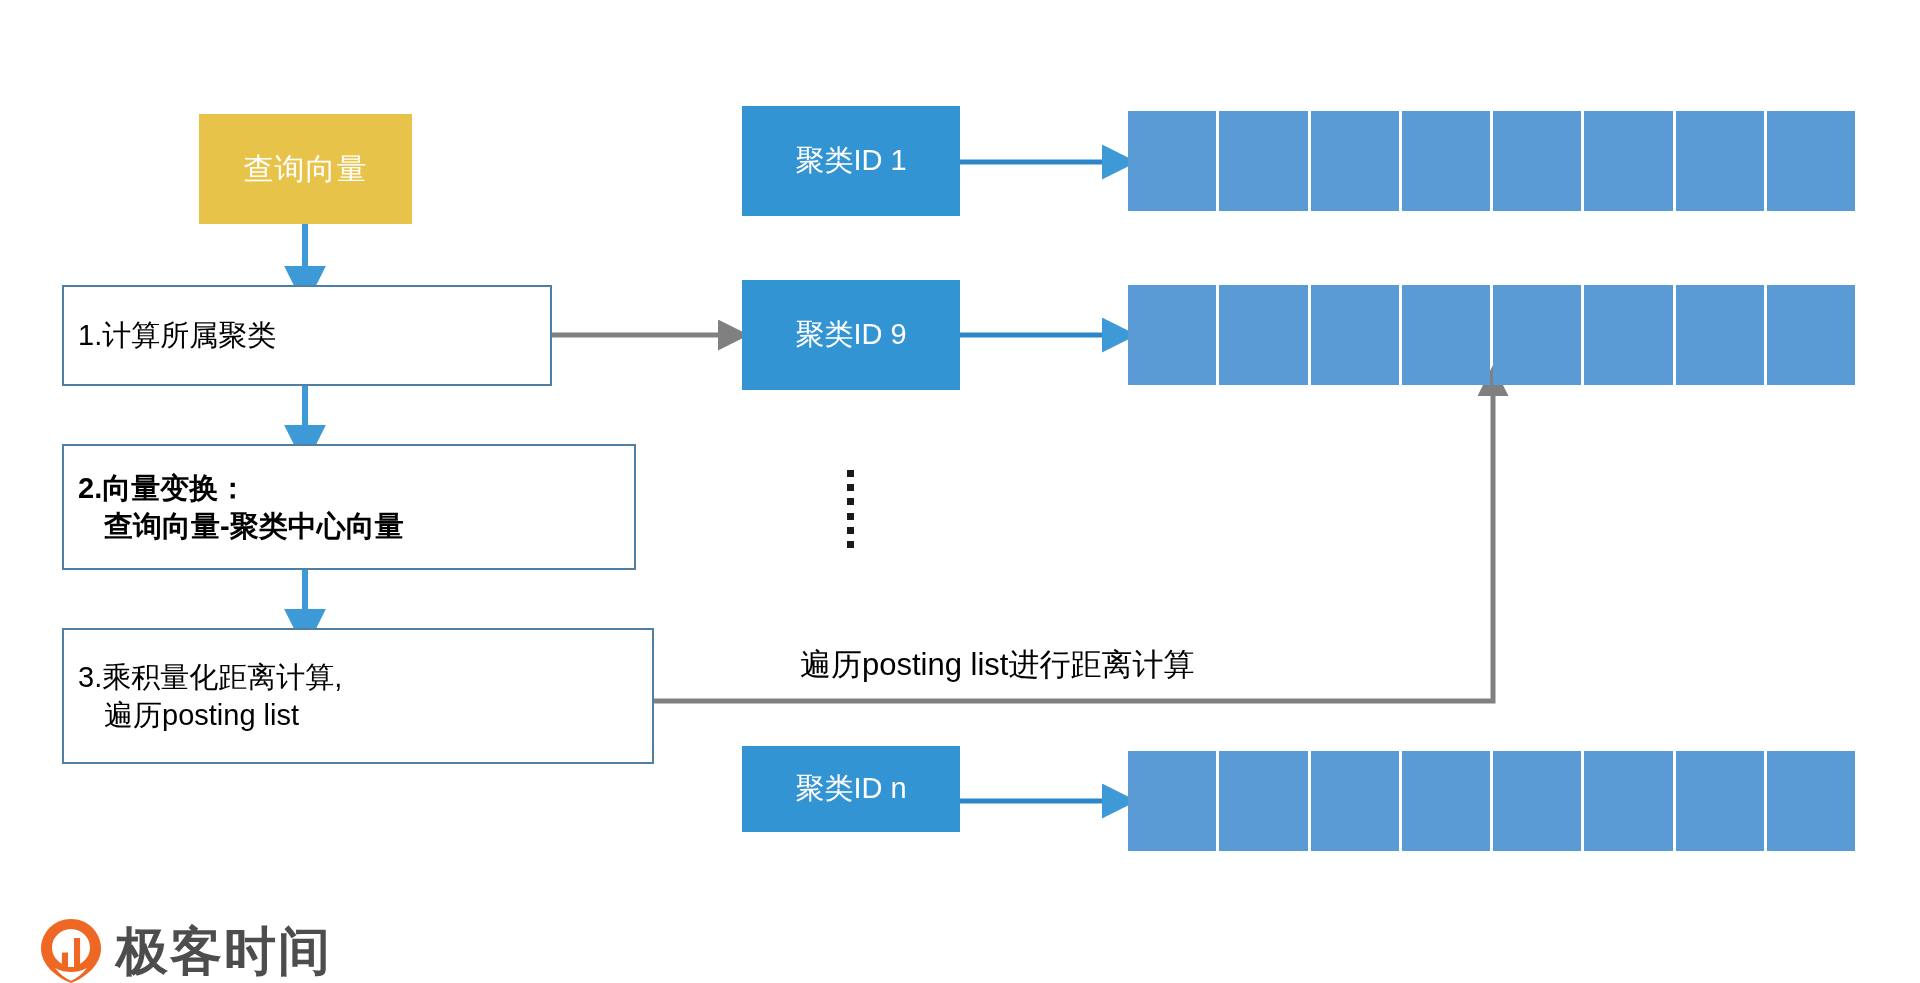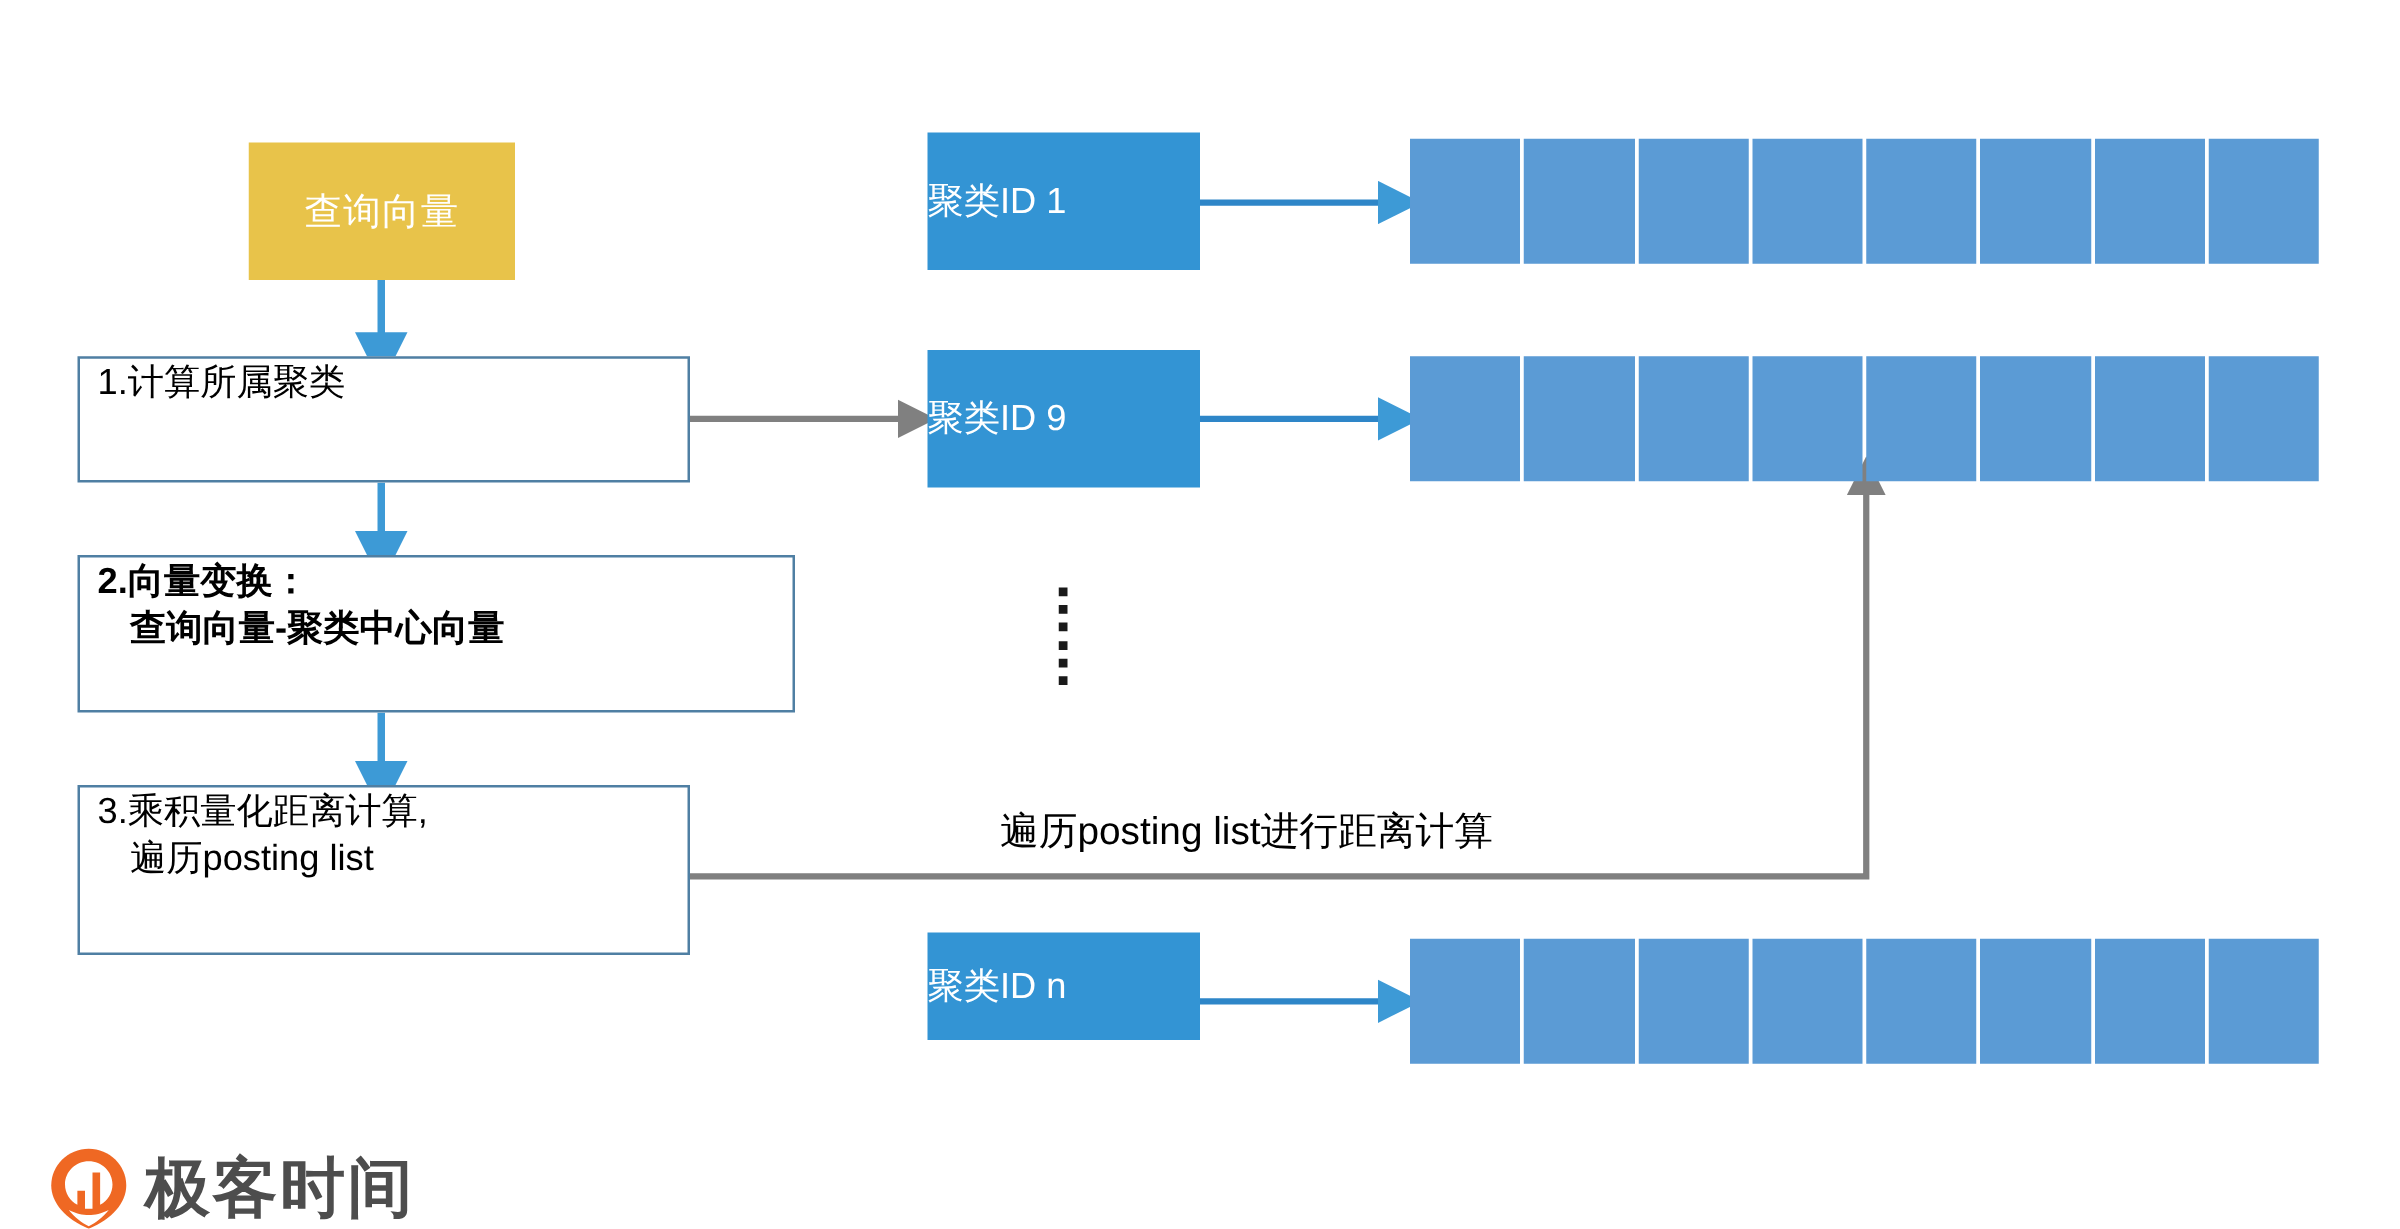--- a/index.html
+++ b/index.html
@@ -36,34 +36,35 @@
     letter-spacing: 1px;
   }
 
   
   .step-box {
     background: #ffffff;
     border: 2px solid #4f7fa3;
     color: #000000;
     display: flex;
     flex-direction: column;
-    justify-content: flex-start;
+    justify-content: center;
     padding-left: 14px;
     font-size: 29px;
     line-height: 1.32;
     white-space: pre;
   }
   .step-box .ln2 { padding-left: 26px; }
 
   
   .cluster-box {
     background: #3394d4;
     color: #ffffff;
     display: flex;
     align-items: center;
+    justify-content: center;
     font-size: 29px;
   }
 
   
   .posting-list {
     display: flex;
     gap: 3px;
   }
   .posting-cell {
     background: #5b9bd5;
@@ -152,21 +153,21 @@
 
   <div class="abs step-box" style="left:62px; top:249px; width:490px; height:101px;">
     <span class="ln1">1.计算所属聚类</span>
   </div>
 
   <div class="abs step-box" style="left:62px; top:408px; width:574px; height:126px;font-weight:bold;">
     <span class="ln1">2.向量变换：</span>
     <span class="ln2">查询向量-聚类中心向量</span>
   </div>
 
-  <div class="abs step-box" style="left:62px; top:592px; width:490px; height:136px;">
+  <div class="abs step-box" style="left:62px; top:592px; width:592px; height:136px;">
     <span class="ln1">3.乘积量化距离计算,</span>
     <span class="ln2">遍历posting list</span>
   </div>
 
   <div class="abs cluster-box" style="left:742px; top:70px; width:218px; height:110px;">
     <span>聚类ID 1</span>
   </div>
 
   <div class="abs cluster-box" style="left:742px; top:244px; width:218px; height:110px;">
     <span>聚类ID 9</span>

